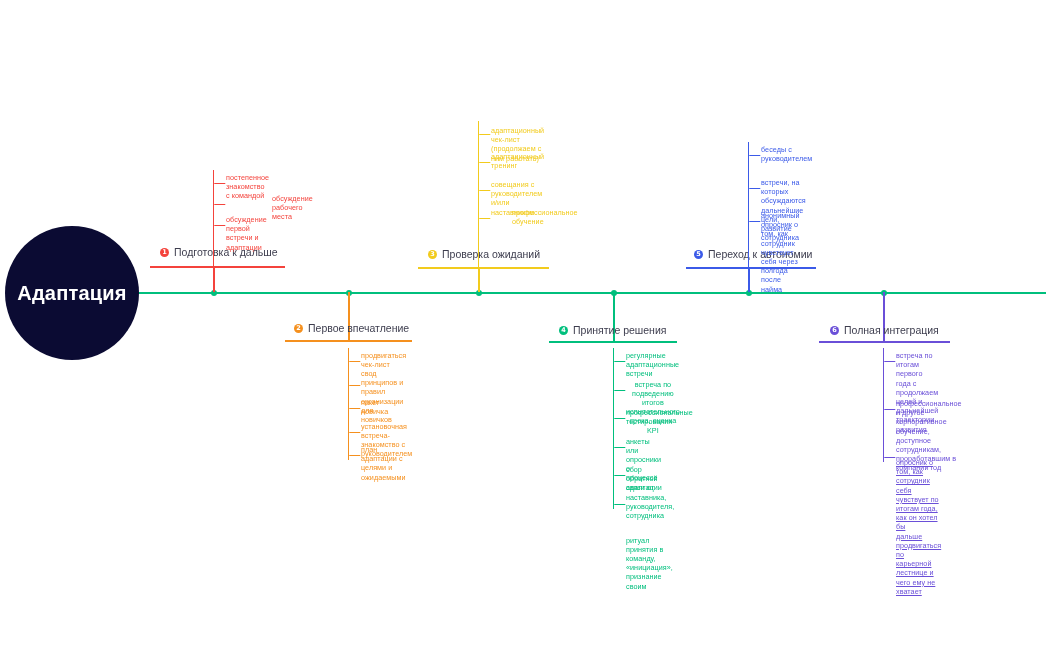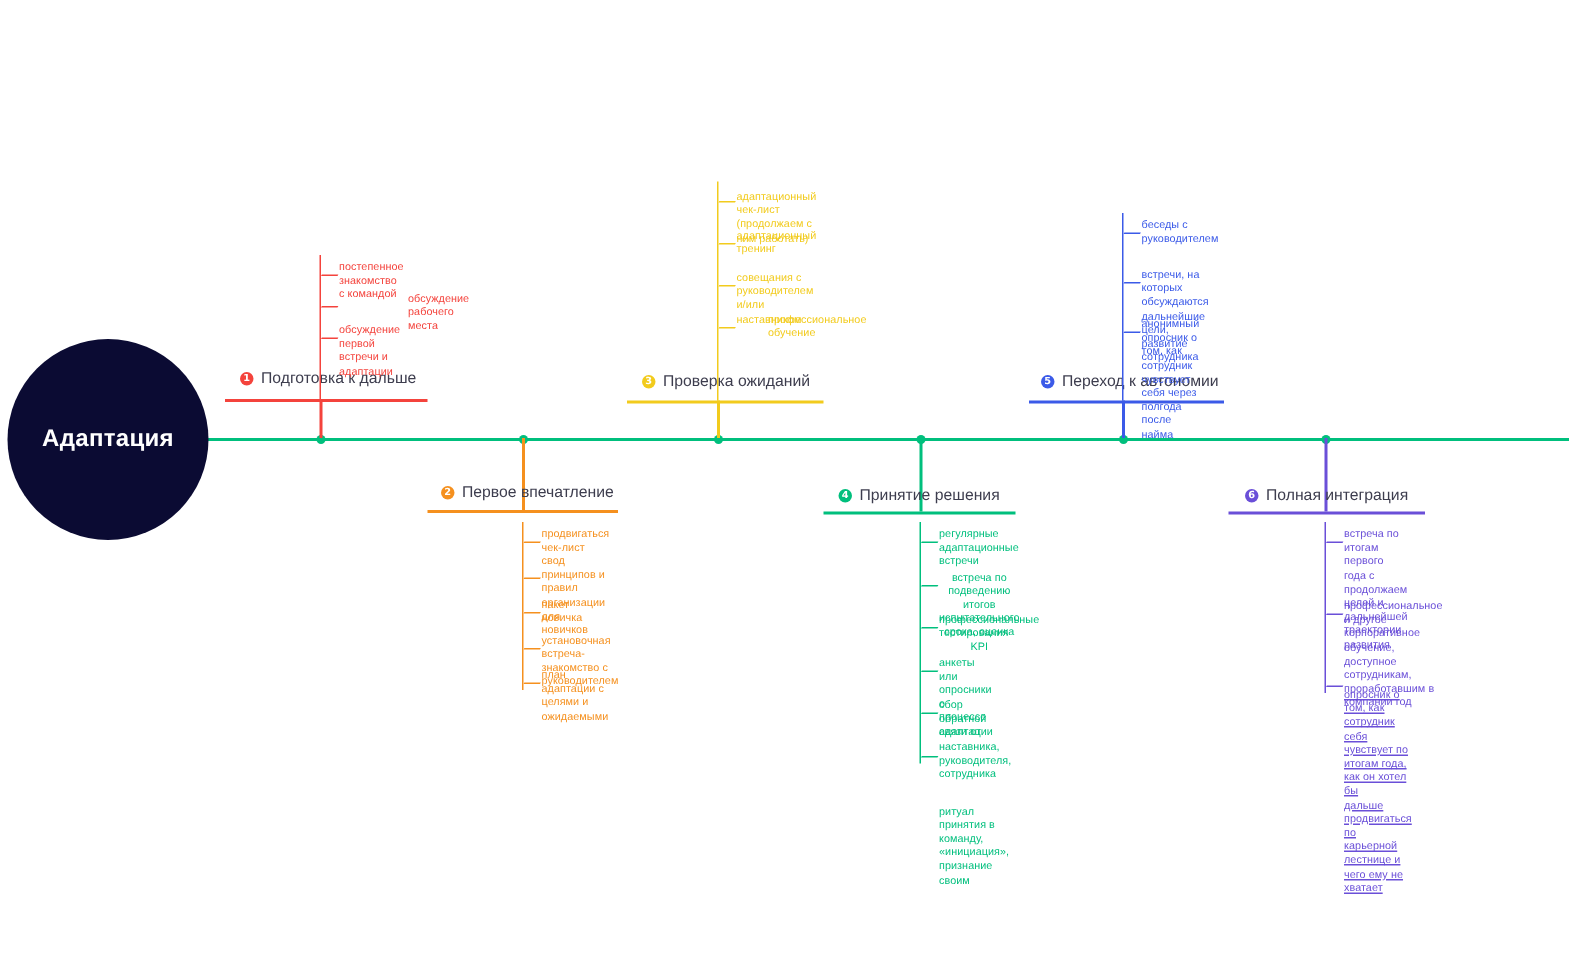--- a/index.html
+++ b/index.html
@@ -15,21 +15,21 @@
   
   .center-node{
     position:absolute;
     left:5px; top:226px;
     width:134px;height:134px;
     border-radius:50%;
     display:flex;align-items:center;justify-content:center;
   }
   .center-label{
     color:#ffffff;
-    font-size:16px;
+    font-size:20px;
     font-weight:bold;
     letter-spacing:.2px;
     text-align:center;
   }
 
   
   .spine{
     position:absolute;
     height:2px;
     top:292px;

